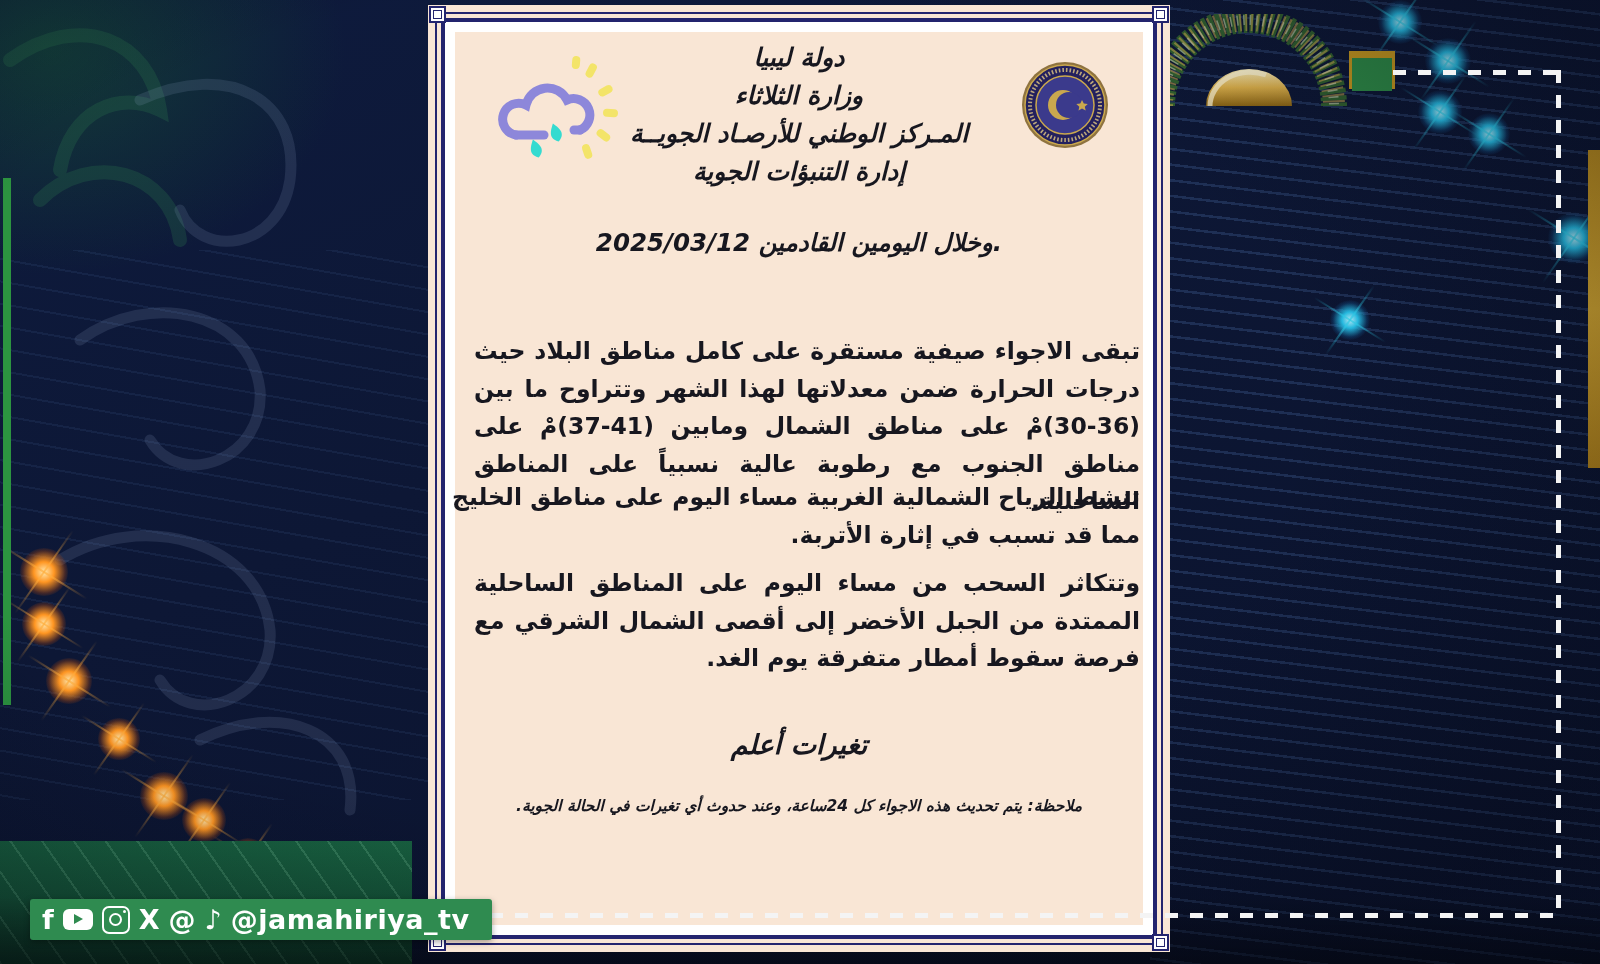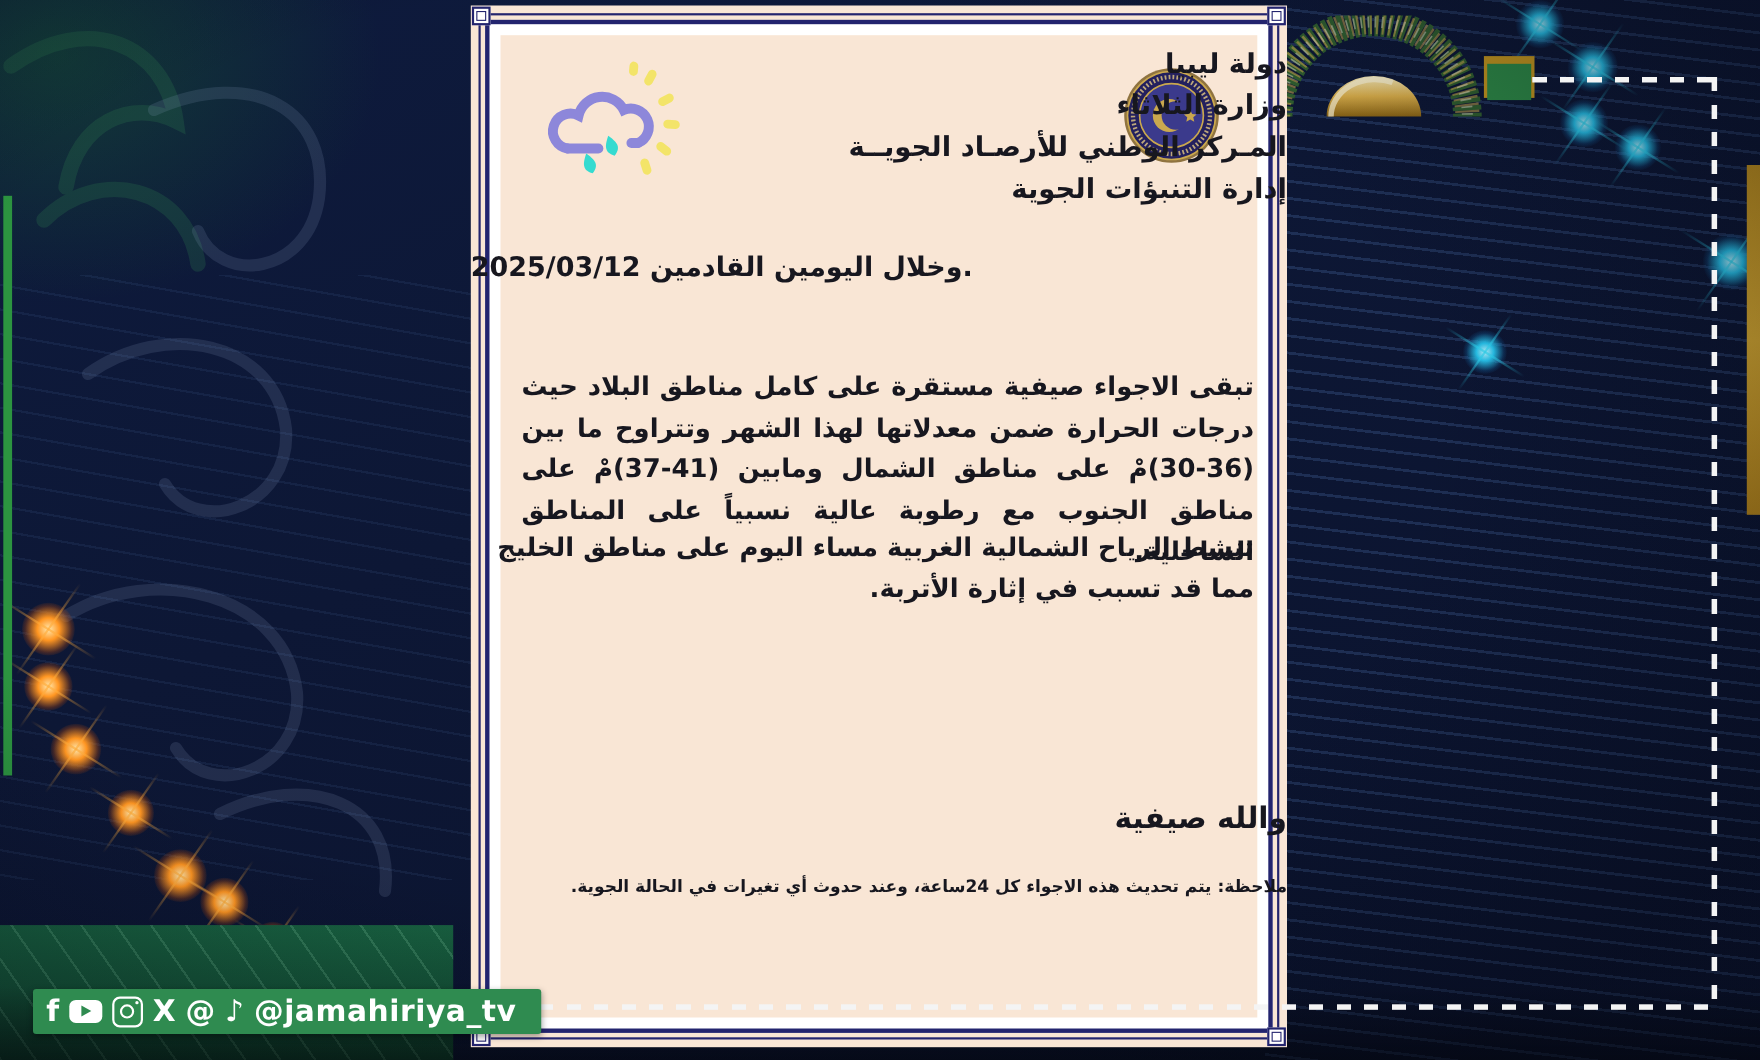--- a/index.html
+++ b/index.html
@@ -66,21 +66,21 @@
   
   .doc{left:428px;top:5px;width:742px;height:947px;background:#f9e6d5;z-index:4;}
   .b1{position:absolute;inset:7px;border:2px solid #23246e;}
   .b2{position:absolute;inset:13px;border:4px solid #23246e;background:#fff;}
   .content{position:absolute;inset:27px;background:#f9e6d5;}
   .knot{position:absolute;width:13px;height:13px;border:2px solid #23246e;background:#fff;z-index:5;}
   .knot i{position:absolute;inset:2px;border:1.5px solid #23246e;display:block;}
   .k-tl{left:1px;top:1px;} .k-tr{right:1px;top:1px;} .k-bl{left:1px;bottom:1px;} .k-br{right:1px;bottom:1px;}
 
   .doc .txt{position:absolute;left:0;width:100%;color:#17171f;font-weight:700;z-index:6;}
-  .t-center{}
+  .t-center{text-align:center;font-style:italic;}
   .hdr{top:34px;font-size:25px;line-height:38px;}
   .wicon{position:absolute;left:60px;top:46px;z-index:6;}
   .seal{position:absolute;left:592px;top:55px;z-index:6;}
   .intro{top:215px;font-size:24.5px;line-height:45px;}
   .para{box-sizing:border-box;padding:0 30px 0 46px;font-size:23.5px;line-height:37.5px;
         text-align:justify;direction:rtl;}
   .p1{top:328px;} .p2{top:474px;padding-left:24px;} .p3{top:560px;}
   .closing{top:724px;font-size:27px;}
   .note{top:792px;font-size:15.5px;color:#e0802e;direction:rtl;}
 </style>
@@ -200,22 +200,23 @@
       <div>المـركز الوطني للأرصـاد الجويــة</div>
       <div>إدارة التنبؤات الجوية</div>
     </div>
 
     <div class="txt t-center intro">
       <div dir="ltr">2025/03/12 وخلال اليومين القادمين.</div>
     </div>
 
     <div class="txt para p1">تبقى الاجواء صيفية مستقرة على كامل مناطق البلاد حيث درجات الحرارة ضمن معدلاتها لهذا الشهر وتتراوح ما بين (36-30)مْ على مناطق الشمال ومابين (41-37)مْ على مناطق الجنوب مع رطوبة عالية نسبياً على المناطق الساحلية.</div>
     <div class="txt para p2">تنشط الرياح الشمالية الغربية مساء اليوم على مناطق الخليج مما قد تسبب في إثارة الأتربة.</div>
-
-    <div class="txt t-center closing" dir="rtl">والله صيفية</div>
+    <div class="txt para p3">وتتكاثر السحب من مساء اليوم على المناطق الساحلية الممتدة من الجبل الأخضر إلى أقصى الشمال الشرقي مع فرصة سقوط أمطار متفرقة يوم الغد.</div>
+
+    <div class="txt t-center closing" dir="rtl">تغيرات أعلم</div>
     <div class="txt t-center note">ملاحظة: يتم تحديث هذه الاجواء كل 24ساعة، وعند حدوث أي تغيرات في الحالة الجوية.</div>
   </div>
 
   <div class="abs bl-panel"></div>
 
   <div class="abs social-bar">
     <span class="sicon glyph">f</span>
     <span class="sicon">
         <span class="yt"></span>
       </span>

